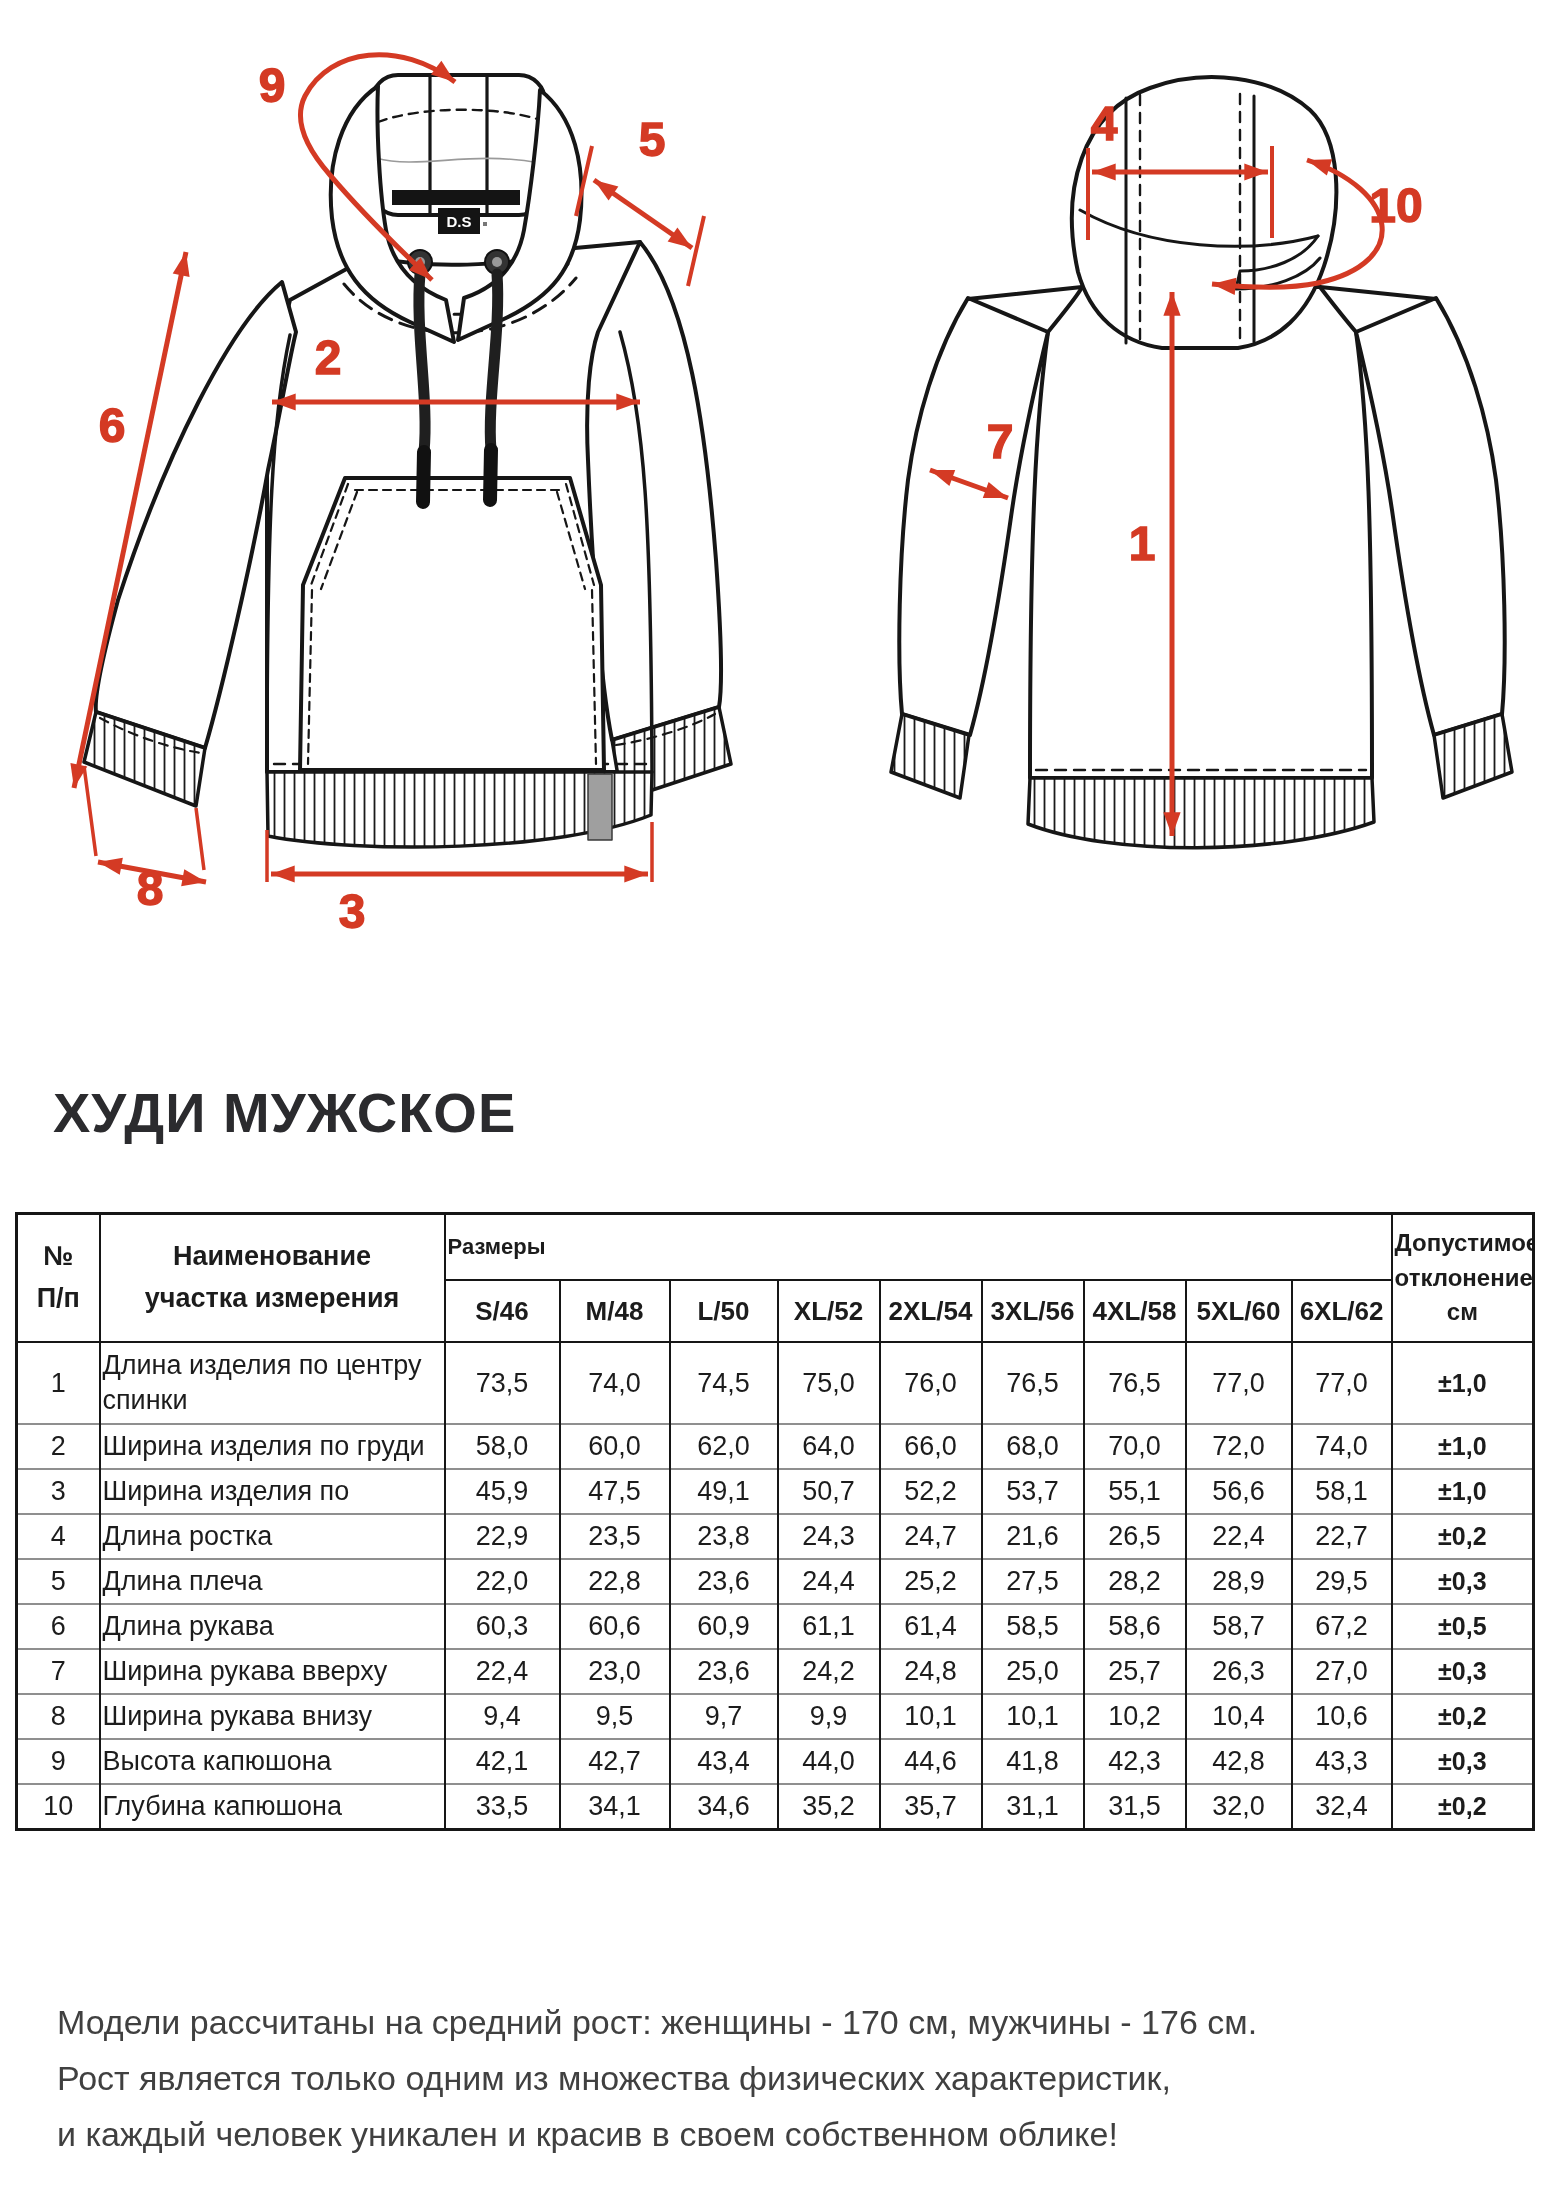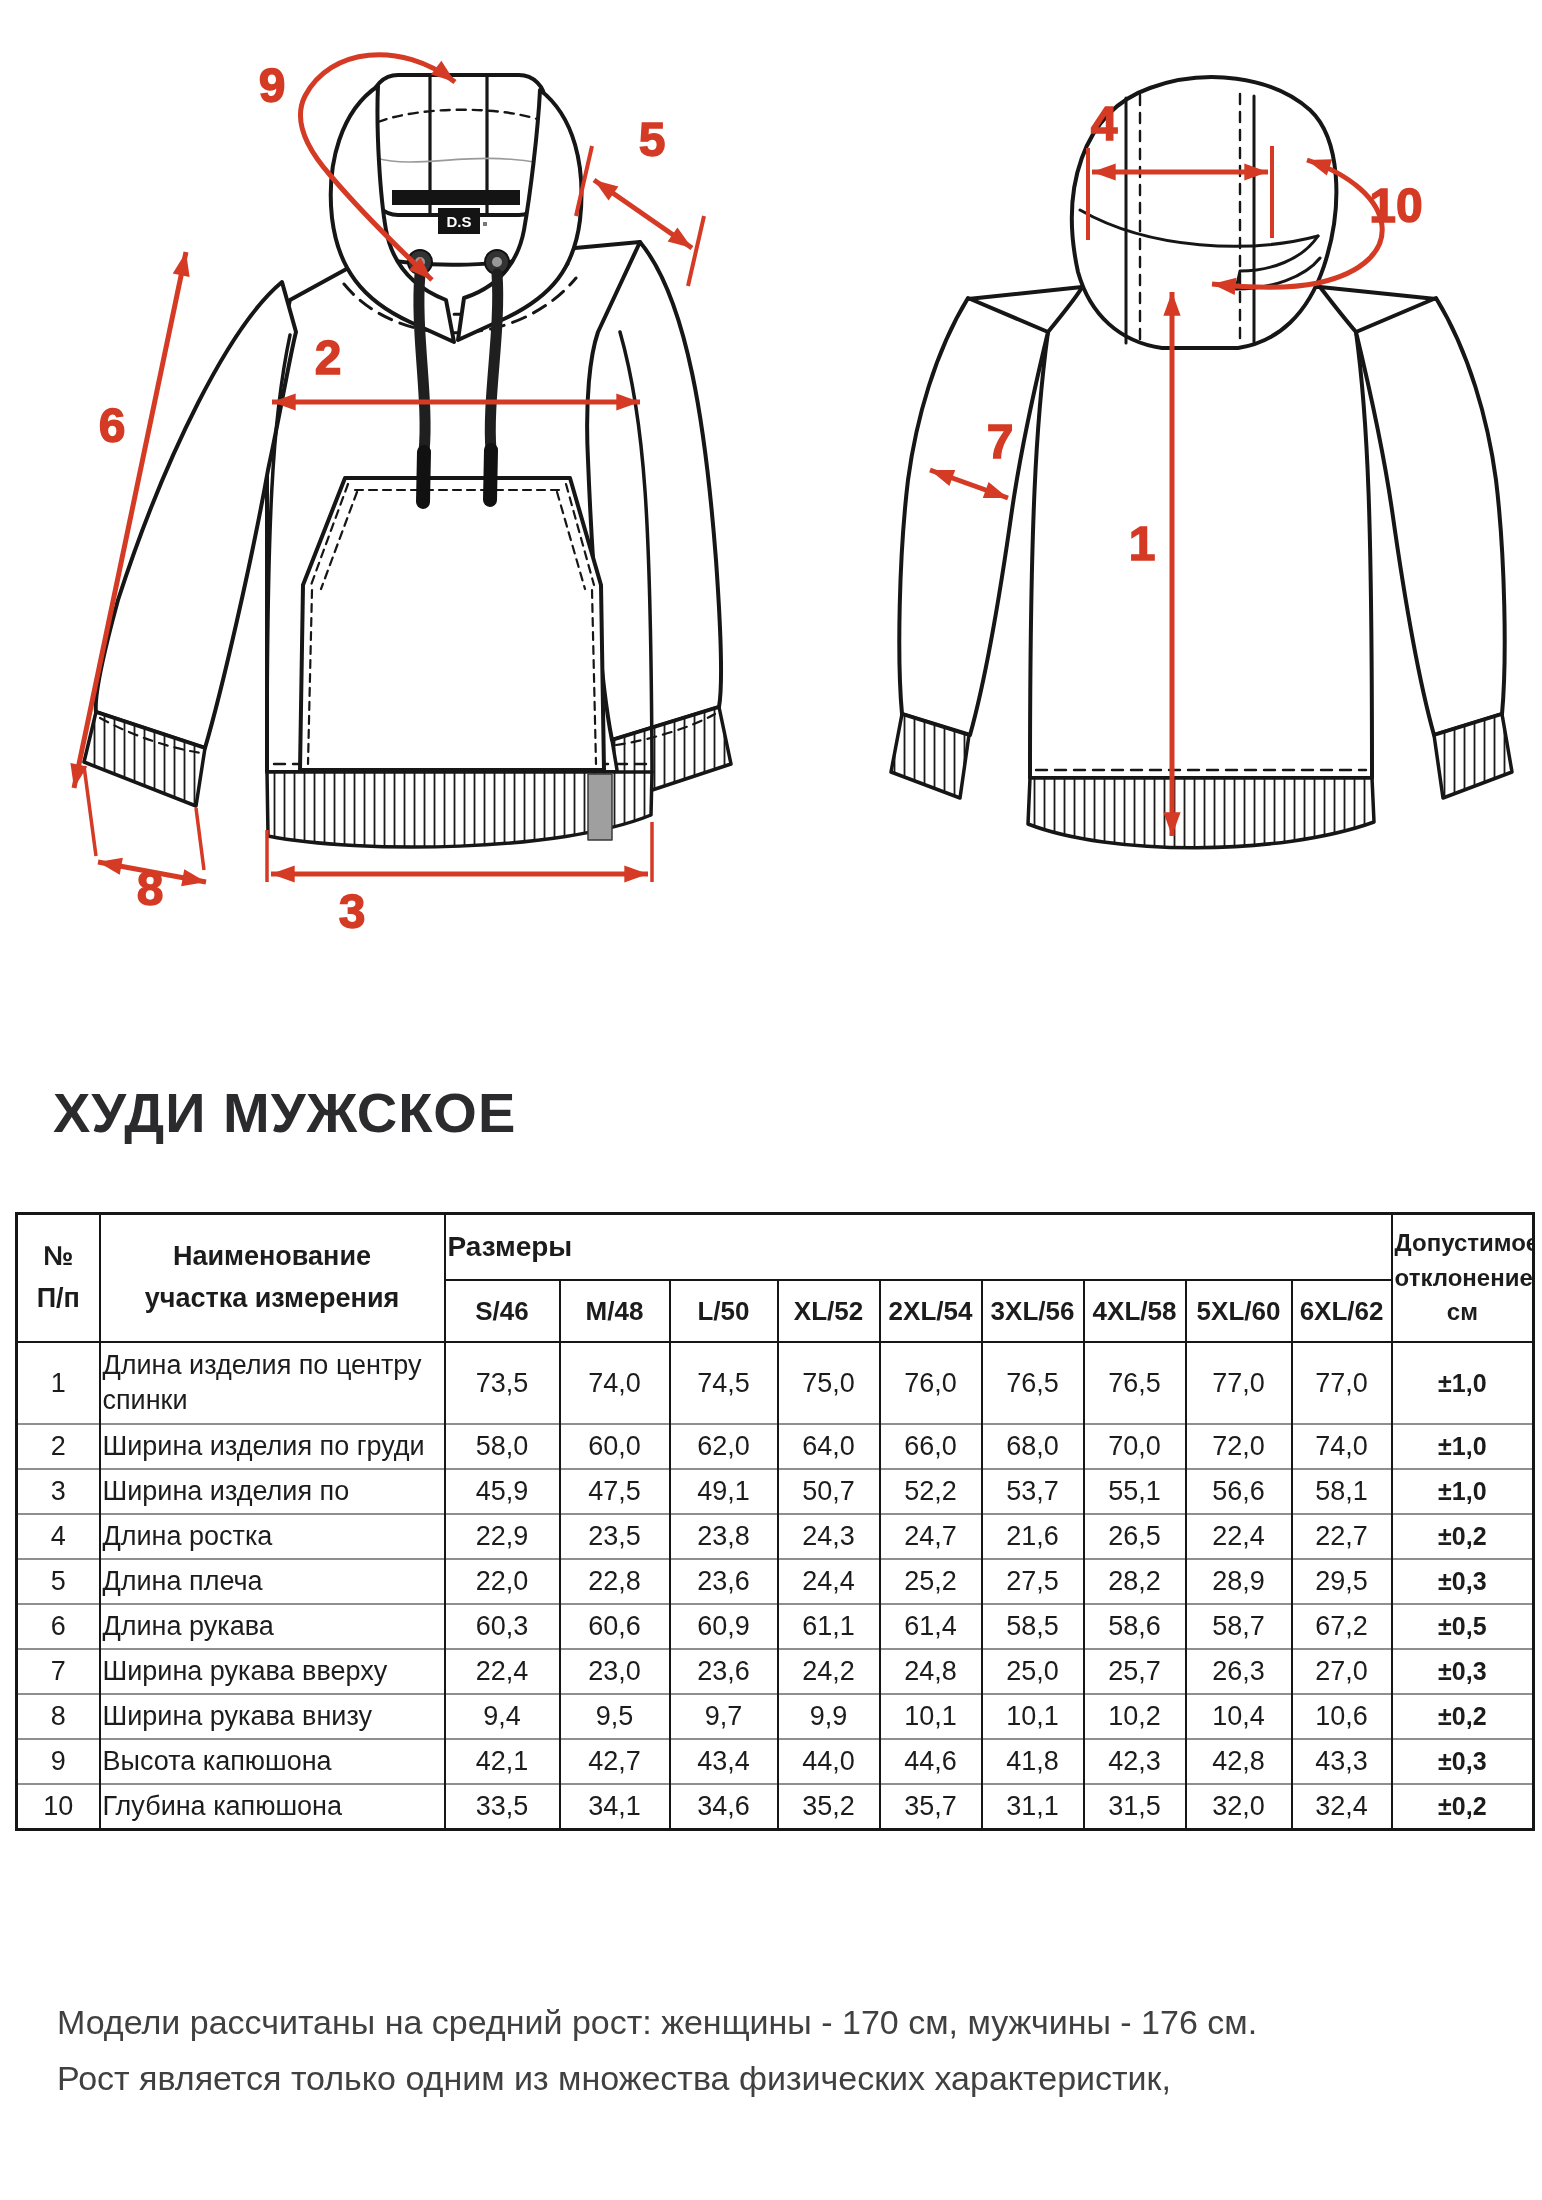--- a/index.html
+++ b/index.html
@@ -18,21 +18,21 @@
     border:3px solid #161616;
   }
   .size-table th,.size-table td{
     border-left:2px solid #161616;border-right:2px solid #161616;
     padding:0 2px;vertical-align:middle;overflow:hidden;
   }
   .size-table thead th{border-top:2px solid #161616;border-bottom:2.5px solid #161616;}
   .size-table tbody td{border-top:2px solid #8f8f8f;}
   .size-table tbody tr:first-child td{border-top:2.5px solid #161616;}
   .h-num,.h-name{font-weight:bold;font-size:27px;text-align:center;line-height:1.55;}
-  .h-sizes{font-weight:bold;font-size:28px;text-align:left;padding-left:10px;height:64px;}
+  .h-sizes{font-weight:bold;font-size:22px;text-align:left;padding-left:10px;height:64px;}
   .h-size{font-weight:bold;font-size:26px;text-align:center;height:60px;}
   .h-tol{font-weight:bold;font-size:24px;text-align:center;line-height:1.45;}
   .cell-num{text-align:center;font-size:27px;}
   .cell-name{text-align:left;font-size:27px;padding-left:8px;line-height:1.3;}
   .cell-val{text-align:center;font-size:27px;}
   .cell-tol{text-align:center;font-size:25px;font-weight:bold;}
   .size-table tbody td{height:43px;}
   .size-table tbody tr.tall td{height:80px;}
   .footer{
     position:absolute;left:57px;top:1994px;font-size:34px;line-height:56px;color:#404040;
@@ -387,15 +387,16 @@
           <td class="cell-val">32,0</td>
           <td class="cell-val">32,4</td>
           <td class="cell-tol">±0,2</td>
         </tr>
       </tbody>
   </table>
 
   <div class="footer">
     <div>Модели рассчитаны на средний рост: женщины - 170 см, мужчины - 176 см.</div>
     <div>Рост является только одним из множества физических характеристик,</div>
+    <div>и каждый человек уникален и красив в своем собственном облике!</div>
   </div>
 
 </div>
 
 </body></html>

